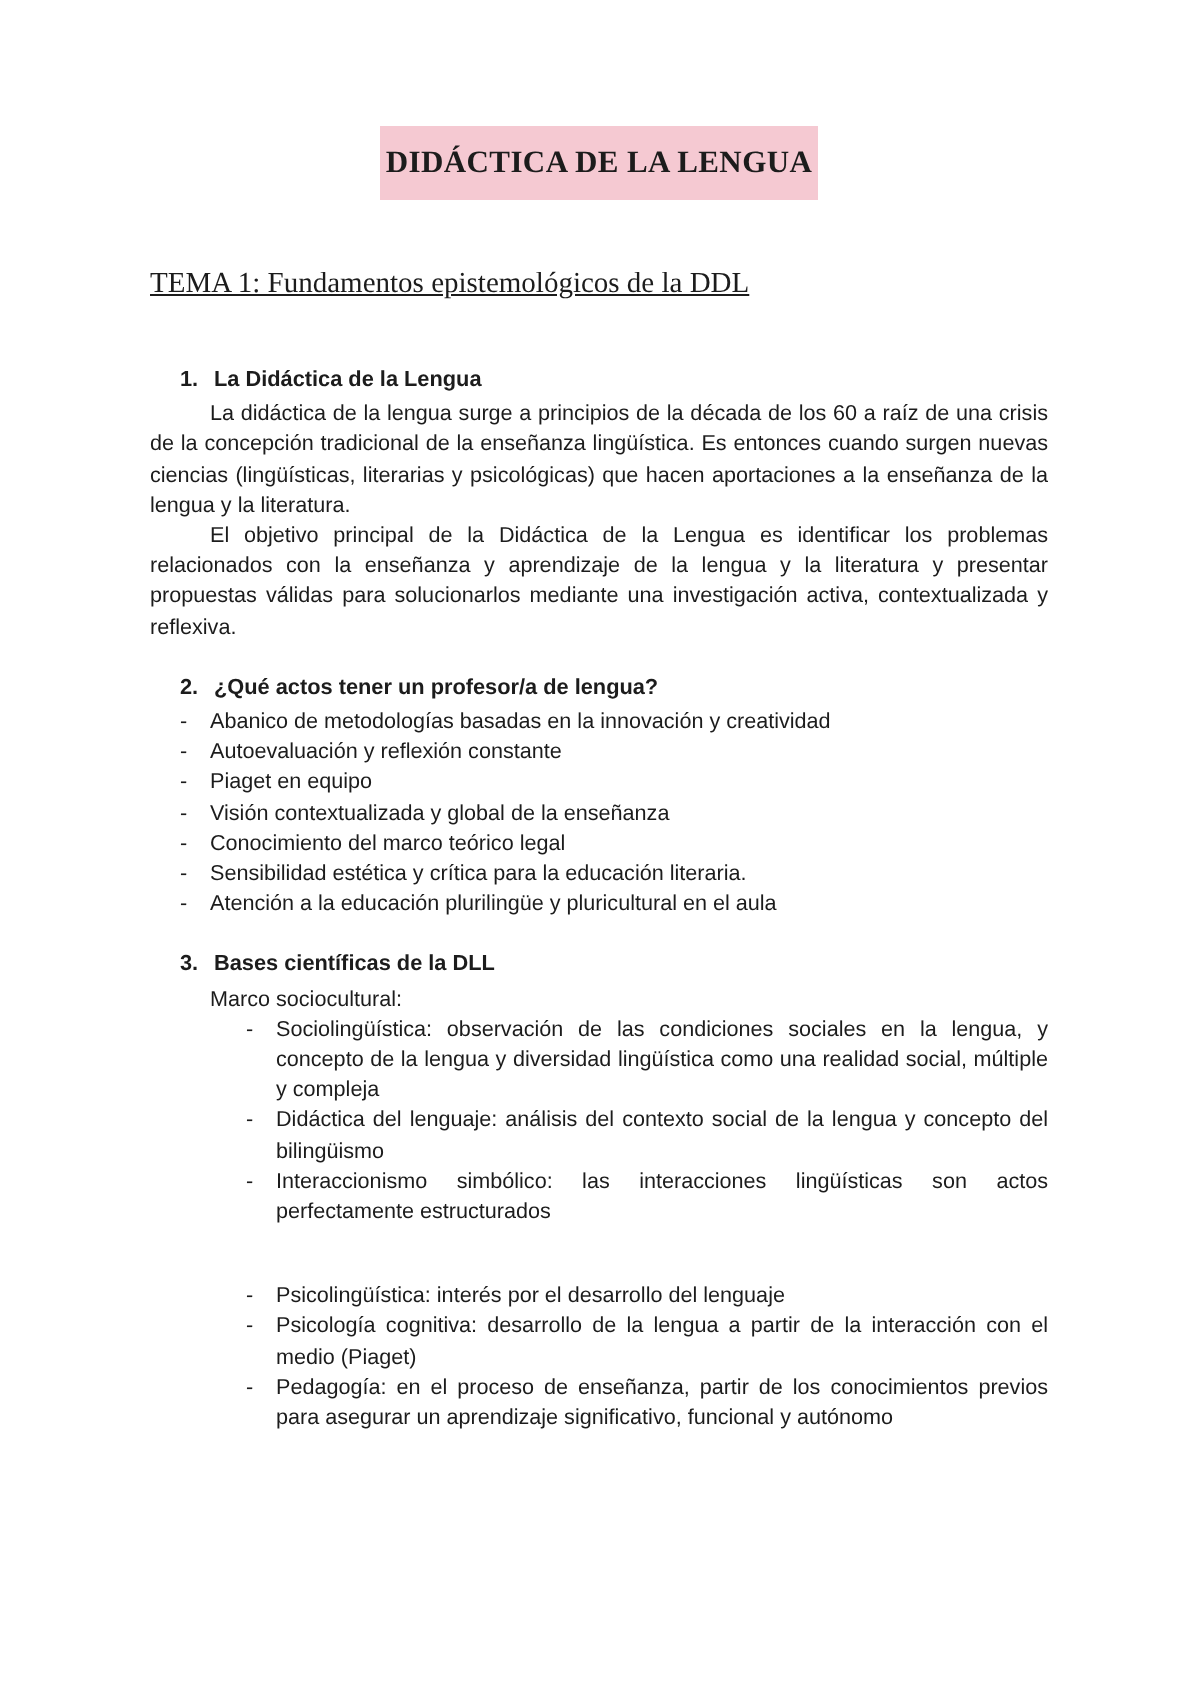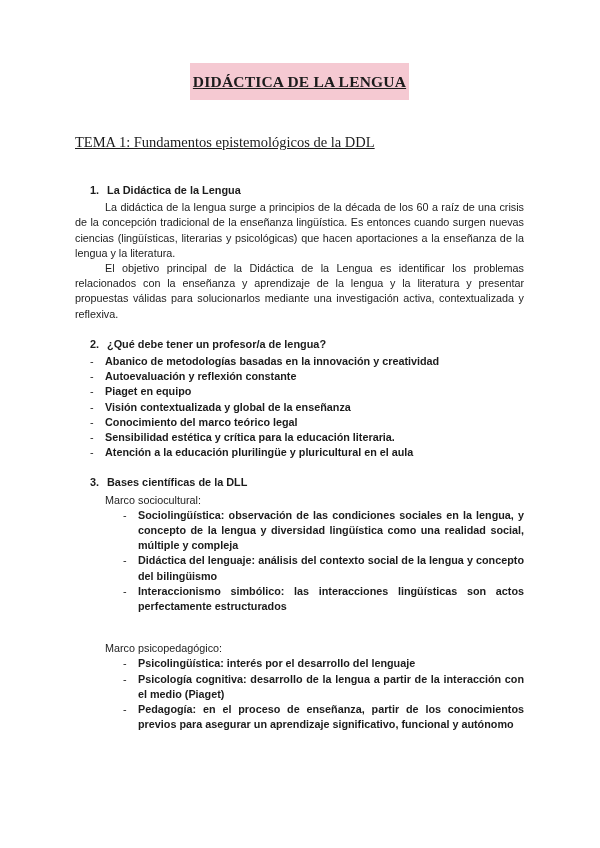--- a/index.html
+++ b/index.html
@@ -1,29 +1,29 @@
 <!DOCTYPE html>
 <html><head>
 <meta charset="utf-8">
 <style>
   html,body{margin:0;padding:0;background:#e8e8e8;}
   body{width:600px;height:848px;font-family:"Liberation Sans","DejaVu Sans",sans-serif;color:#1c1c1c;}
   .page{width:600px;height:848px;background:#ffffff;padding:72px 76px 0 75px;box-sizing:border-box;overflow:hidden;}
   .title-line{text-align:center;font-family:"Liberation Serif","DejaVu Serif",serif;font-size:15.5px;font-weight:bold;line-height:20px;letter-spacing:.2px;}
-  .title-highlight{text-decoration:underline;padding:10px 3px;margin-top:32px;}
+  .title-highlight{padding:10px 3px;margin-top:32px;}
   .subtitle{margin-top:41px;text-align:left;font-family:"Liberation Serif","DejaVu Serif",serif;font-size:14.5px;line-height:19px;text-decoration:underline;}
   .heading{display:flex;margin:15px 0 2px 15px;font-weight:bold;font-size:10.9px;line-height:15.2px;}
   .section-1 .heading{margin-top:31px;}
   .hnum{width:17px;flex-shrink:0;}
   .para{margin:0;font-size:10.8px;line-height:15.2px;text-align:justify;text-indent:30px;}
   .list{margin-left:15px;font-size:10.8px;line-height:15.2px;}
   .list.level-2{margin-left:48px;}
   .li{display:flex;}
   .dash{width:15px;flex-shrink:0;}
-  .li-text{flex:1;text-align:justify;font-weight:bold;}
+  .li-text{flex:1;text-align:justify;}
   .sub-label{margin-left:30px;font-size:10.8px;line-height:15.2px;}
   .subsection.gap-before{margin-top:27px;}
 </style>
 </head>
 <body>
 
 <div class="page">
 
   <div class="title-line">
     <span class="title-highlight" style="background-color: rgb(245, 201, 210);">DIDÁCTICA DE LA LENGUA</span>
@@ -36,21 +36,21 @@
       <span class="hnum">1.</span>
       <span class="htext">La Didáctica de la Lengua</span>
     </div>
     <p class="para">La didáctica de la lengua surge a principios de la década de los 60 a raíz de una crisis de la concepción tradicional de la enseñanza lingüística. Es entonces cuando surgen nuevas ciencias (lingüísticas, literarias y psicológicas) que hacen aportaciones a la enseñanza de la lengua y la literatura.</p>
     <p class="para">El objetivo principal de la Didáctica de la Lengua es identificar los problemas relacionados con la enseñanza y aprendizaje de la lengua y la literatura y presentar propuestas válidas para solucionarlos mediante una investigación activa, contextualizada y reflexiva.</p>
   </div>
 
   <div class="section section-2">
     <div class="heading">
       <span class="hnum">2.</span>
-      <span class="htext">¿Qué debe tener un profesor/a de lengua?</span>
+      <span class="htext">¿Qué actos tener un profesor/a de lengua?</span>
     </div>
     <div class="list level-1">
       <div class="li">
         <span class="dash">-</span>
         <span class="li-text">Abanico de metodologías basadas en la innovación y creatividad</span>
       </div>
       <div class="li">
         <span class="dash">-</span>
         <span class="li-text">Autoevaluación y reflexión constante</span>
       </div>
@@ -95,21 +95,20 @@
           <span class="li-text">Didáctica del lenguaje: análisis del contexto social de la lengua y concepto del bilingüismo</span>
         </div>
         <div class="li">
           <span class="dash">-</span>
           <span class="li-text">Interaccionismo simbólico: las interacciones lingüísticas son actos perfectamente estructurados</span>
         </div>
       </div>
     </div>
 
     <div class="subsection gap-before">
-      <div class="sub-label">Marco psicopedagógico:</div>
       <div class="list level-2">
         <div class="li">
           <span class="dash">-</span>
           <span class="li-text">Psicolingüística: interés por el desarrollo del lenguaje</span>
         </div>
         <div class="li">
           <span class="dash">-</span>
           <span class="li-text">Psicología cognitiva: desarrollo de la lengua a partir de la interacción con el medio (Piaget)</span>
         </div>
         <div class="li">

